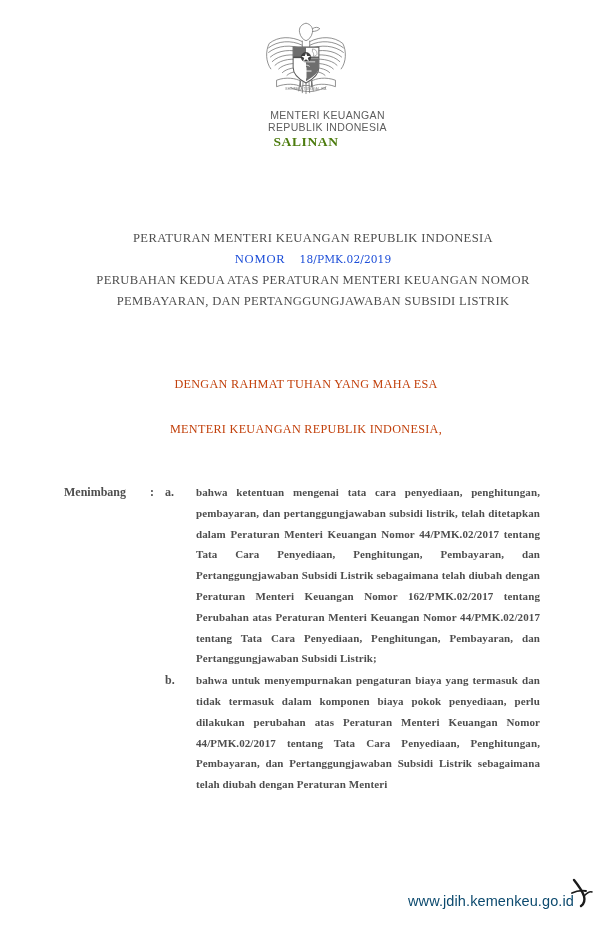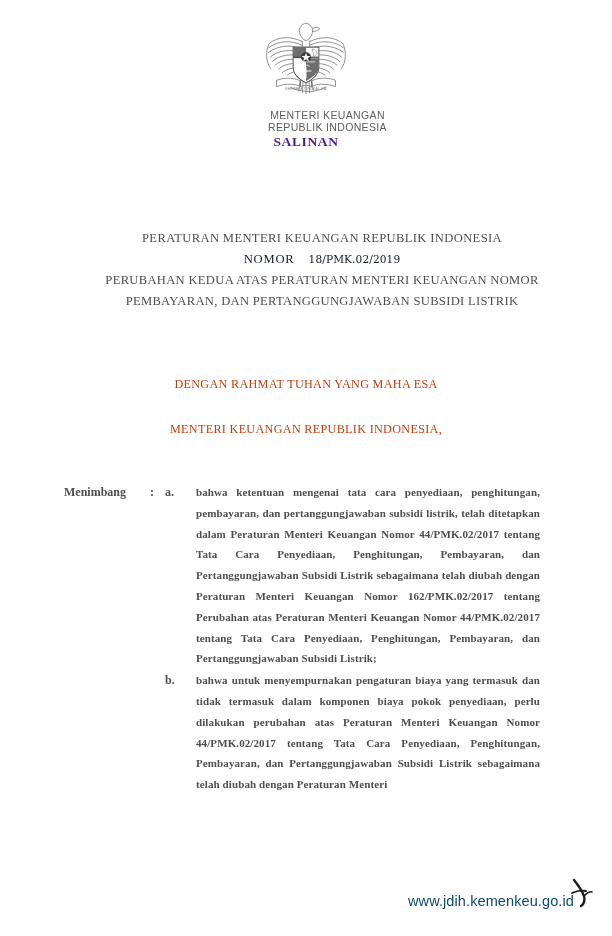--- a/index.html
+++ b/index.html
@@ -40,45 +40,45 @@
     line-height: 12px;
     margin: 0;
     padding-left: 43px;
   }
   .lh-line1 { margin-top: 3px; }
   .lh-salinan {
     font-family: "Liberation Serif", "DejaVu Serif", serif;
     font-weight: bold;
     font-size: 13.5px;
     letter-spacing: 0.6px;
-    color: #4c1d95;
+    color: #4d7c0f;
     line-height: 15px;
     margin: 1px 0 0 0;
   }
 
   
   .title-block {
     position: absolute;
     top: 228px;
-    left: 72px;
+    left: 63px;
     width: 500px;
     text-align: center;
   }
   .title-line {
     font-size: 12.6px;
     letter-spacing: 0.35px;
     line-height: 21px;
     color: #4e4e4e;
     white-space: nowrap;
   }
   .nomor-line {
     font-size: 12.6px;
     letter-spacing: 0.35px;
     line-height: 21px;
-    color: #0f172a;
+    color: #1d4ed8;
   }
   .nomor-label { letter-spacing: 0.8px; }
   .nomor-value {
     font-family: "DejaVu Serif", "Liberation Serif", serif;
     font-size: 10.6px;
     letter-spacing: 0.1px;
     margin-left: 14px;
   }
   .title-wrap {
     font-size: 12.6px;

